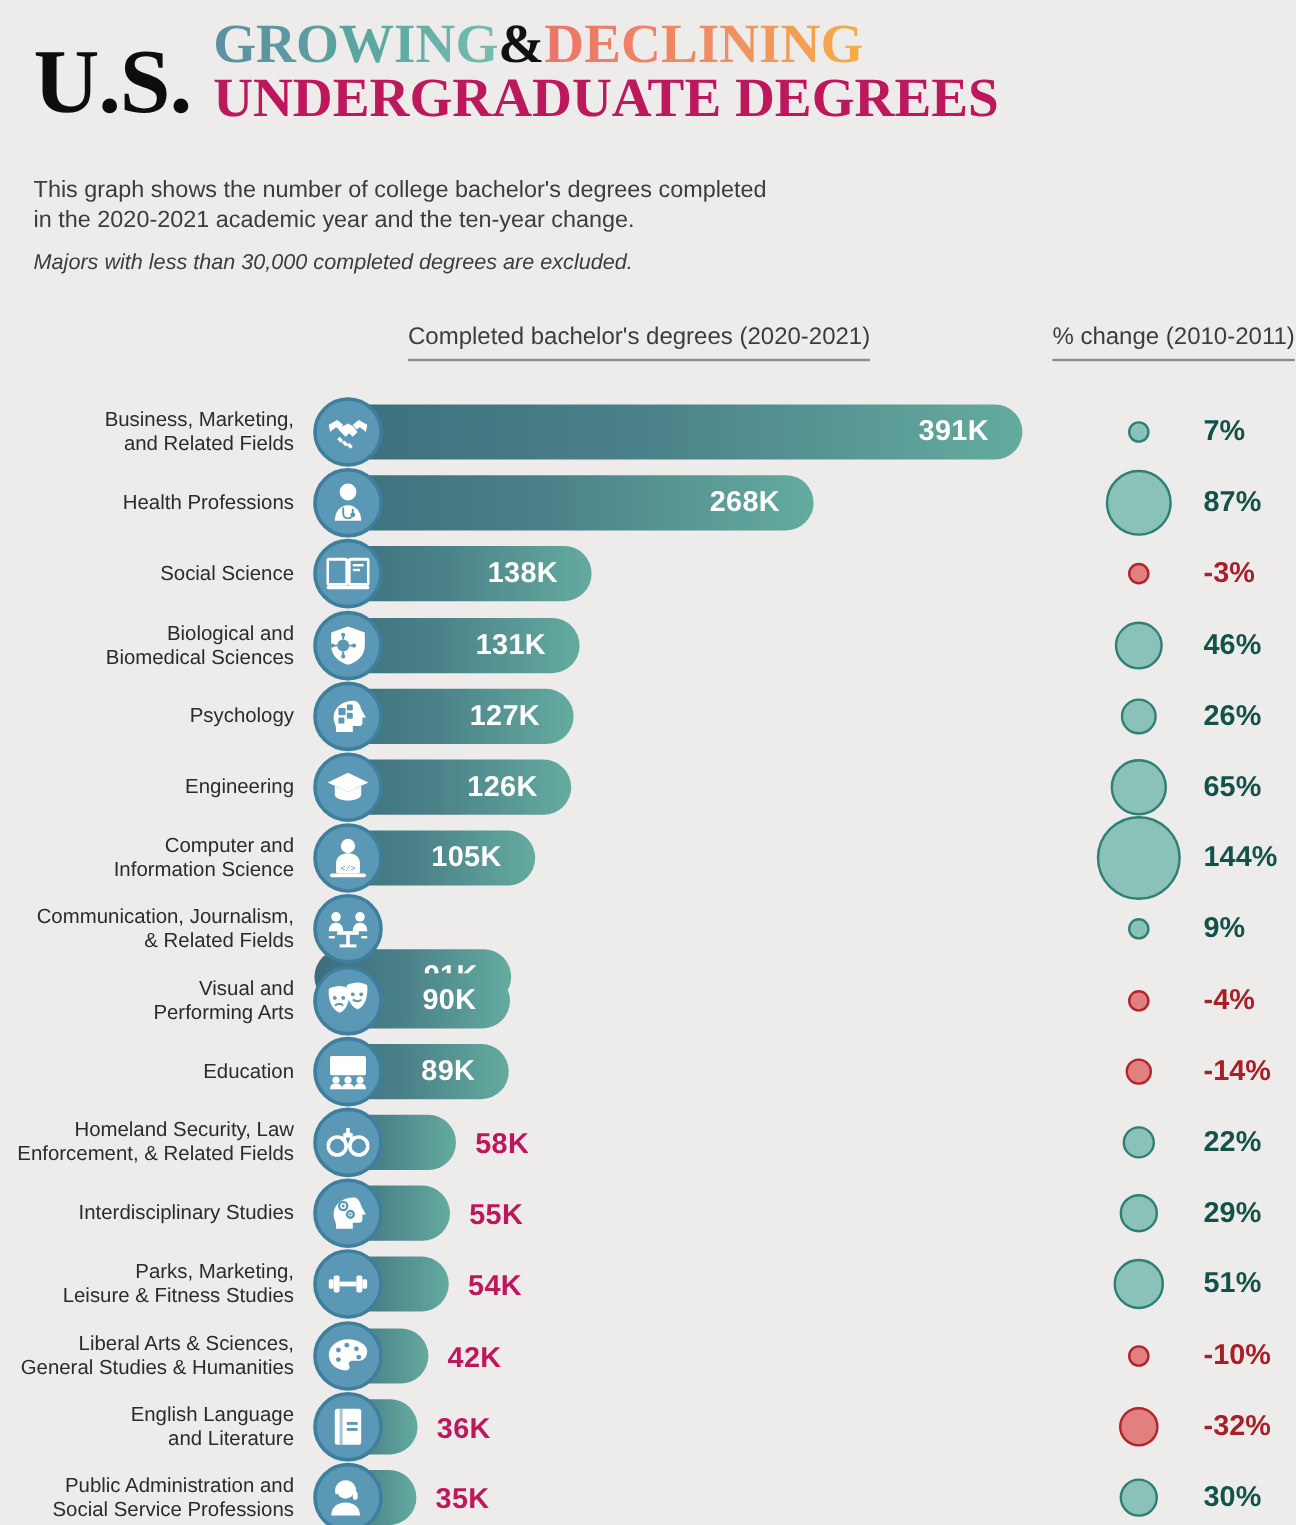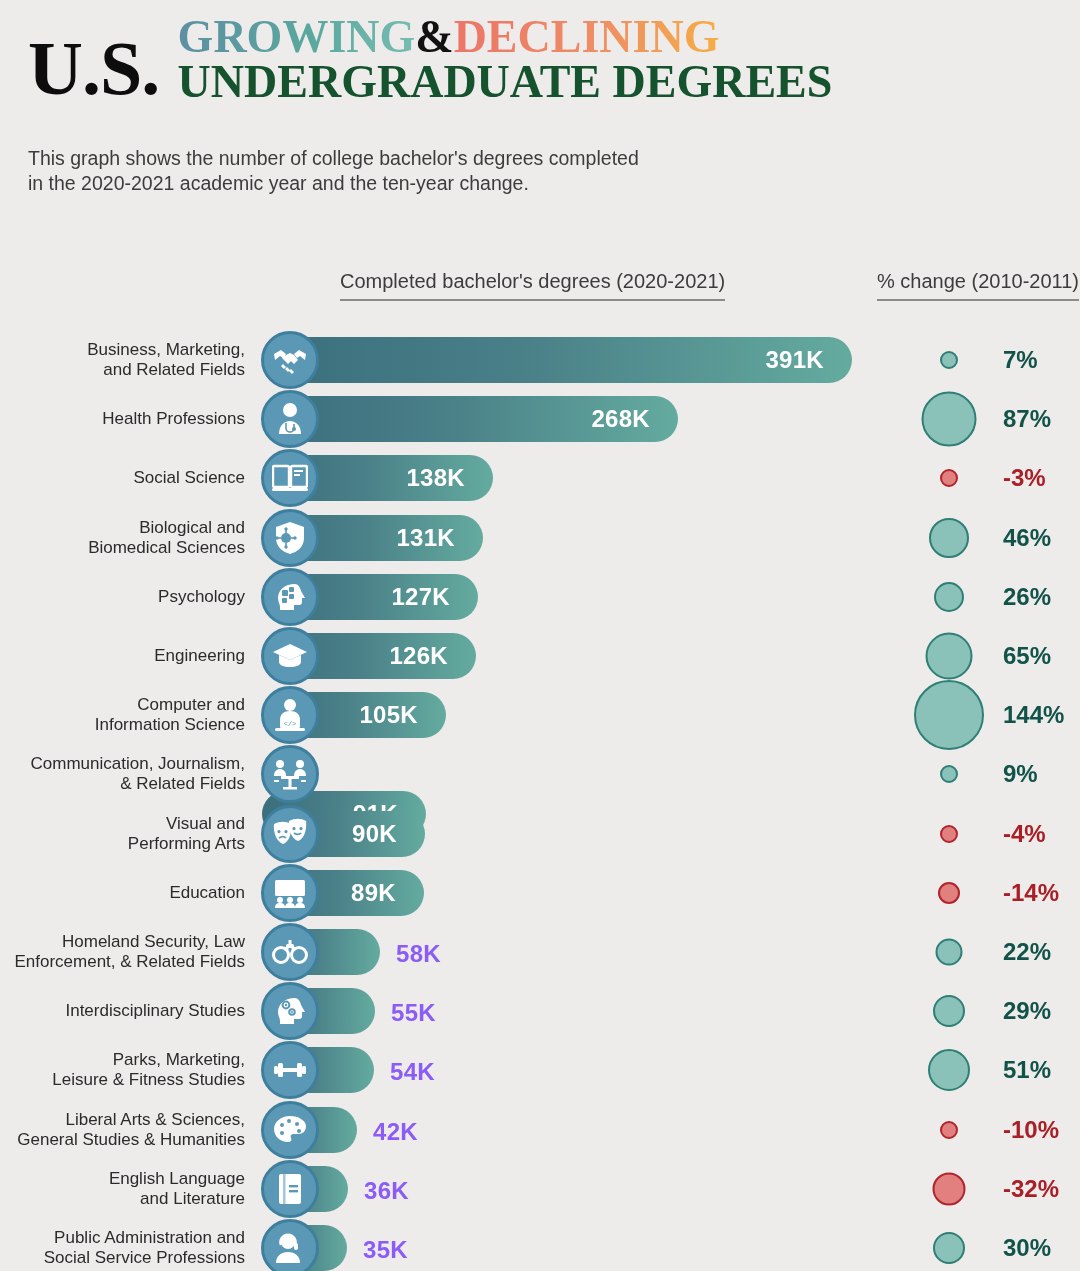--- a/index.html
+++ b/index.html
@@ -34,21 +34,21 @@
   }
   .t-amp{color:#111;}
   .t-decl{
     background:linear-gradient(90deg,#ec7568 0%,#ef8e63 55%,#f5ad45 100%);
     -webkit-background-clip:text;background-clip:text;
     color:transparent;-webkit-text-fill-color:transparent;
   }
   .t-row2{
     font-family:"Liberation Serif", serif;
     font-weight:bold;font-size:46px;line-height:48px;
-    color:#14532d;white-space:nowrap;margin-top:-2px;
+    color:#be185d;white-space:nowrap;margin-top:-2px;
   }
 
   
   #subtitle{position:absolute;left:28px;top:146px;width:760px;}
   .sub-line{font-size:19.5px;line-height:25px;color:#3c3c3c;}
   .sub-note{font-size:18px;line-height:24px;color:#3c3c3c;font-style:italic;margin-top:10px;}
 
   
   .colhead{
     position:absolute;font-size:20px;color:#3c3c3c;
@@ -71,21 +71,21 @@
     height:46px;border-radius:23px;
     background:linear-gradient(90deg,#3a6e7d 0%,#4a8088 45%,#64ab9f 100%);
     display:flex;align-items:center;justify-content:flex-end;
     box-sizing:border-box;
   }
   .bar-val-in{
     font-size:24px;font-weight:bold;color:#ffffff;
     padding-right:28px;letter-spacing:0.3px;
   }
   .bar-val-out{
-    position:absolute;font-size:24px;font-weight:bold;color:#8b5cf6;
+    position:absolute;font-size:24px;font-weight:bold;color:#be185d;
     top:11px;letter-spacing:0.3px;white-space:nowrap;
   }
   .badge{
     position:absolute;left:-1px;top:-6px;
     width:58px;height:58px;border-radius:50%;
     background:#5b98b5;border:3px solid #3f7f9e;
     box-sizing:border-box;
     display:flex;align-items:center;justify-content:center;
     z-index:3;
   }
@@ -117,20 +117,21 @@
         <span class="t-grow">GROWING</span><span class="t-amp">&amp;</span><span class="t-decl">DECLINING</span>
       </div>
       <div class="t-row2">UNDERGRADUATE DEGREES</div>
     </span>
   </div>
 </div>
 
 <div id="subtitle">
   <div class="sub-line">This graph shows the number of college bachelor's degrees completed</div>
   <div class="sub-line">in the 2020-2021 academic year and the ten-year change.</div>
+  <div class="sub-note">Majors with less than 30,000 completed degrees are excluded.</div>
 </div>
 
 <div class="colhead" id="head-bars">Completed bachelor's degrees (2020-2021)</div>
 <div class="colhead" id="head-pct">% change (2010-2011)</div>
 
 <div id="chart">
     <div class="row">
       <div class="label" style="top: 18px;">
         <div>Business, Marketing,</div>
         <div>and Related Fields</div>

